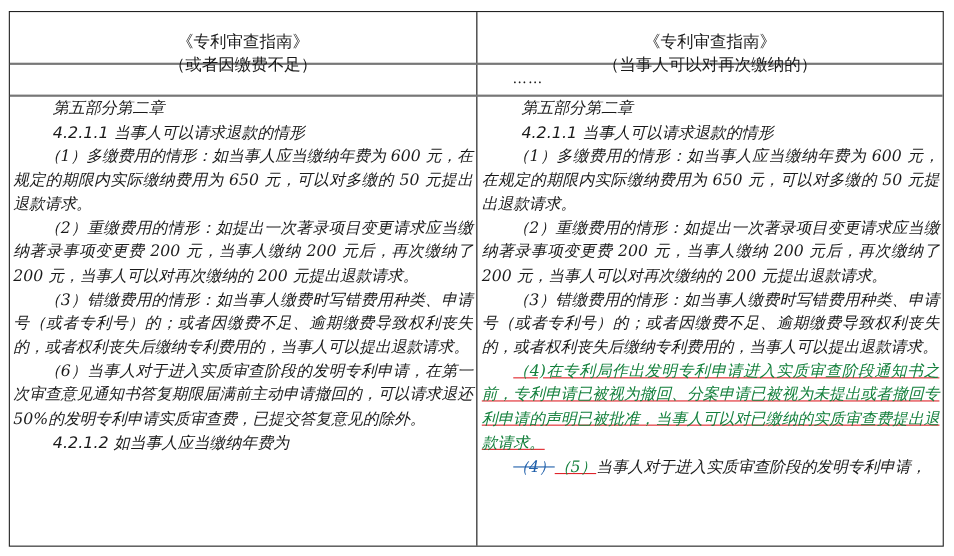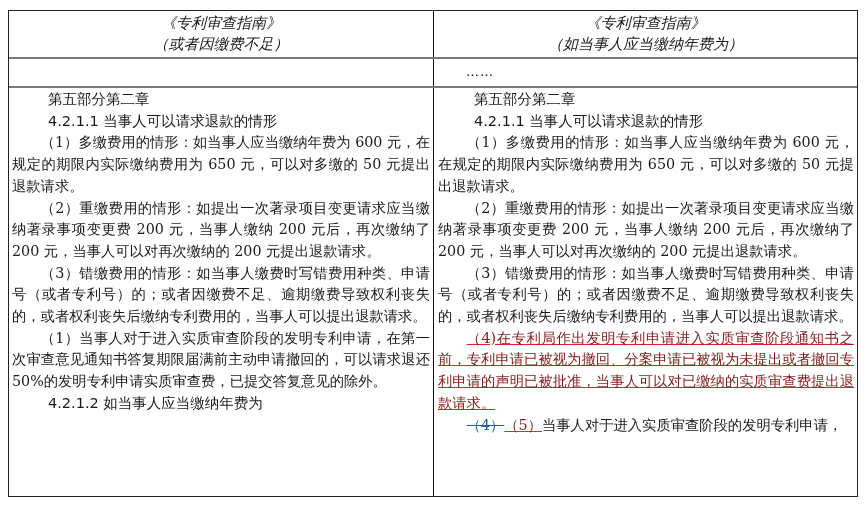--- a/index.html
+++ b/index.html
@@ -2,62 +2,62 @@
 <html><head>
 <meta charset="utf-8">
 <style>
   html, body { margin: 0; padding: 0; background: #ffffff; }
   body { width: 867px; height: 505px; position: relative; overflow: hidden;
          font-family: "DejaVu Serif", "Liberation Serif", serif; color: #1a1a1a; }
   .tbl { position: absolute; left: 8px; top: 10px; width: 850px; height: 487px;
          border: 1.5px solid #222; box-sizing: border-box; }
   .vdiv { position: absolute; left: 424px; top: 0; bottom: 0; width: 0; border-left: 1.5px solid #111; }
   .hrow { position: absolute; left: 0; right: 0; height: 0; border-top: 2px solid #777; }
-  .hdr { position: absolute; top: 0; height: 46px; text-align: center;
-         font-size: 15px; line-height: 21px; padding-top: 2px; box-sizing: border-box; font-style: italic; }
+  .hdr { position: absolute; top: 15px; height: 46px; text-align: center;
+         font-size: 15px; line-height: 21px; padding-top: 2px; box-sizing: border-box; }
   .hdr.left { left: 0; width: 424px; }
   .hdr.right { left: 425px; width: 423px; }
   .ellipsis { position: absolute; left: 466px; top: 64px; font-size: 13px; letter-spacing: 1px; }
-  .col { position: absolute; top: 89px; font-size: 14.3px; line-height: 21.7px; }
+  .col { position: absolute; top: 89px; font-size: 14.3px; line-height: 21.7px; font-style: italic; }
   .col.left { left: 12px; width: 418px; }
   .col.right { left: 438px; width: 416px; }
   .p { margin: 0; text-align: justify; text-justify: inter-ideograph; }
   .ind { text-indent: 2em; }
   .h { font-family: "DejaVu Sans", "Liberation Sans", sans-serif; font-weight: normal;
        padding-left: 36px; font-size: 14.5px; }
-  .ins { color: #7f1d1d; text-decoration: underline; text-decoration-color: #e0242a; }
+  .ins { color: #15803d; text-decoration: underline; text-decoration-color: #e0242a; }
   .del { color: #1f5faa; text-decoration: line-through; }
 </style>
 </head>
 <body>
 
 <div class="tbl">
   <div class="vdiv"></div>
   <div class="hrow" style="top:46px"></div>
   <div class="hrow" style="top:75px"></div>
 
   <div class="hdr left">
     <div>《专利审查指南》</div>
     <div>（或者因缴费不足）</div>
   </div>
   <div class="hdr right">
     <div>《专利审查指南》</div>
-    <div>（如当事人应当缴纳年费为）</div>
+    <div>（当事人可以对再次缴纳的）</div>
   </div>
 </div>
 
 <div class="ellipsis">……</div>
 
 <div class="col left">
   <p class="p h">第五部分第二章</p>
   <p class="p h">4.2.1.1 当事人可以请求退款的情形</p>
   <p class="p ind">（1）多缴费用的情形：如当事人应当缴纳年费为 600 元，在规定的期限内实际缴纳费用为 650 元，可以对多缴的 50 元提出退款请求。</p>
   <p class="p ind">（2）重缴费用的情形：如提出一次著录项目变更请求应当缴纳著录事项变更费 200 元，当事人缴纳 200 元后，再次缴纳了 200 元，当事人可以对再次缴纳的 200 元提出退款请求。</p>
   <p class="p ind">（3）错缴费用的情形：如当事人缴费时写错费用种类、申请号（或者专利号）的；或者因缴费不足、逾期缴费导致权利丧失的，或者权利丧失后缴纳专利费用的，当事人可以提出退款请求。</p>
-  <p class="p ind">（1）当事人对于进入实质审查阶段的发明专利申请，在第一次审查意见通知书答复期限届满前主动申请撤回的，可以请求退还 50%的发明专利申请实质审查费，已提交答复意见的除外。</p>
+  <p class="p ind">（6）当事人对于进入实质审查阶段的发明专利申请，在第一次审查意见通知书答复期限届满前主动申请撤回的，可以请求退还 50%的发明专利申请实质审查费，已提交答复意见的除外。</p>
   <p class="p h">4.2.1.2 如当事人应当缴纳年费为</p>
 </div>
 
 <div class="col right">
   <p class="p h">第五部分第二章</p>
   <p class="p h">4.2.1.1 当事人可以请求退款的情形</p>
   <p class="p ind">（1）多缴费用的情形：如当事人应当缴纳年费为 600 元，在规定的期限内实际缴纳费用为 650 元，可以对多缴的 50 元提出退款请求。</p>
   <p class="p ind">（2）重缴费用的情形：如提出一次著录项目变更请求应当缴纳著录事项变更费 200 元，当事人缴纳 200 元后，再次缴纳了 200 元，当事人可以对再次缴纳的 200 元提出退款请求。</p>
   <p class="p ind">（3）错缴费用的情形：如当事人缴费时写错费用种类、申请号（或者专利号）的；或者因缴费不足、逾期缴费导致权利丧失的，或者权利丧失后缴纳专利费用的，当事人可以提出退款请求。</p>
   <p class="p ind ins">（4)在专利局作出发明专利申请进入实质审查阶段通知书之前，专利申请已被视为撤回、分案申请已被视为未提出或者撤回专利申请的声明已被批准，当事人可以对已缴纳的实质审查费提出退款请求。</p>

